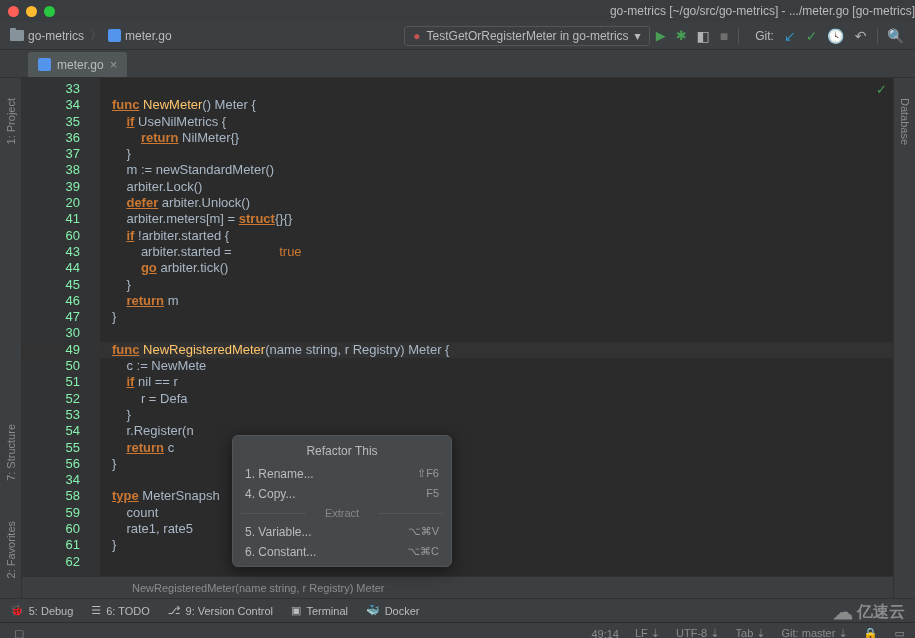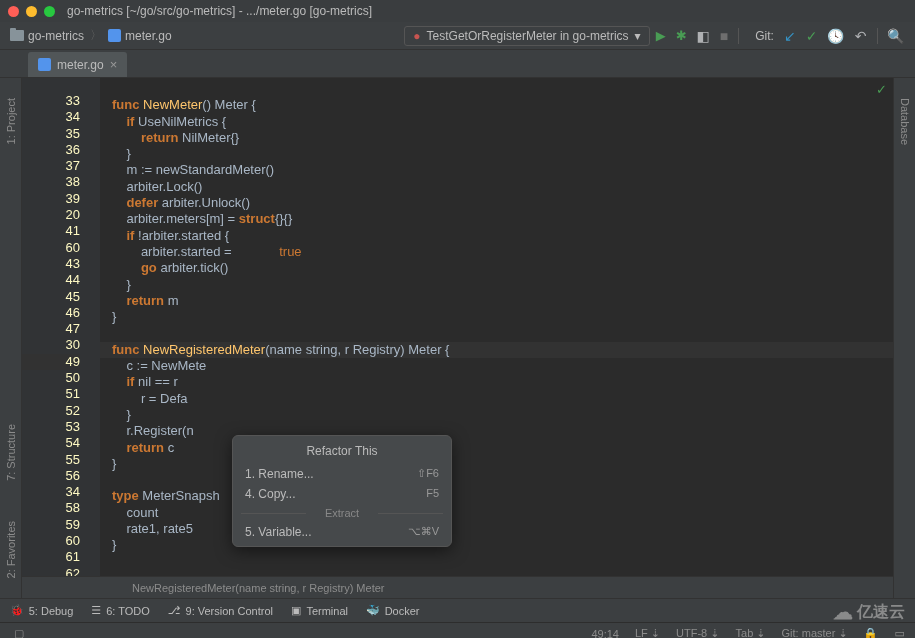--- a/index.html
+++ b/index.html
@@ -3,21 +3,21 @@
 <meta charset="utf-8">
 <style>
 * { margin: 0; padding: 0; box-sizing: border-box; font-family: -apple-system, "Helvetica Neue", Arial, sans-serif; }
 body { background: #3c3f41; color: #a9b7c6; font-size: 12px; width: 915px; height: 638px; overflow: hidden; position: relative; }
 
 
 .titlebar { height: 22px; background: #3a3d3f; display: flex; align-items: center; padding-left: 8px; }
 .traffic { display: flex; gap: 7px; margin-right: 12px; }
 .dot { width: 11px; height: 11px; border-radius: 50%; }
 .dot.red { background: #ff5f57; } .dot.yellow { background: #febc2e; } .dot.green { background: #28c840; }
-.title-text { flex: 1; text-align: left; color: #bbb; font-size: 12px; }
+.title-text { flex: 1; text-align: right; color: #bbb; font-size: 12px; }
 
 
 .toolbar { height: 28px; background: #3c3f41; border-bottom: 1px solid #323232; display: flex; align-items: center; padding: 0 10px; gap: 6px; }
 .breadcrumb { display: flex; align-items: center; gap: 6px; flex: 1; }
 .bc-item { color: #bbb; display: flex; align-items: center; gap: 4px; }
 .bc-sep { color: #666; }
 .folder-icon { width: 14px; height: 11px; background: #87939a; border-radius: 1px; position: relative; }
 .folder-icon::before { content: ''; position: absolute; top: -2px; left: 0; width: 6px; height: 3px; background: #87939a; border-radius: 1px 1px 0 0; }
 .go-icon { width: 13px; height: 13px; background: #5394ec; border-radius: 2px; display: inline-block; }
 .run-config { background: #3c3f41; border: 1px solid #555; border-radius: 3px; padding: 2px 8px; display: flex; align-items: center; gap: 6px; color: #bbb; }
@@ -35,29 +35,29 @@
 .tab-close { color: #999; font-size: 13px; }
 
 
 .main { display: flex; height: 520px; position: relative; }
 .side-left { width: 22px; background: #3c3f41; border-right: 1px solid #323232; display: flex; flex-direction: column; align-items: center; padding-top: 20px; gap: 40px; }
 .side-label { writing-mode: vertical-lr; transform: rotate(180deg); color: #8c8c8c; font-size: 11px; cursor: pointer; }
 .side-right { width: 22px; background: #3c3f41; border-left: 1px solid #323232; display: flex; flex-direction: column; align-items: center; padding-top: 20px; }
 
 .editor-wrap { flex: 1; display: flex; flex-direction: column; background: #2b2b2b; }
 .editor { flex: 1; display: flex; overflow: hidden; position: relative; font-family: Menlo, Monaco, Consolas, monospace; font-size: 13px; line-height: 16.3px; }
-.gutter { width: 78px; background: #313335; color: #fef9c3; text-align: right; padding-right: 20px; padding-top: 15px; }
+.gutter { width: 78px; background: #313335; color: #86efac; text-align: right; padding-right: 20px; padding-top: 3px; }
 .gutter-line { height: 16.3px; }
 .code { flex: 1; padding-top: 3px; white-space: pre; color: #a9b7c6; position: relative; padding-left: 12px; }
 .code-line { height: 16.3px; }
 .line-hl { position: absolute; left: 0; right: 0; height: 16.3px; background: #323232; z-index: 0; }
 .check-mark { position: absolute; top: 4px; right: 6px; color: #499c54; font-size: 13px; }
 
 
-.kw { color: #cc7832; font-weight: bold; }
+.kw { color: #cc7832; font-weight: bold; text-decoration: underline; }
 .fn { color: #ffc66d; }
 .typ { color: #a9b7c6; }
 .bool { color: #cc7832; margin-left: 44px; }
 
 
 .menu { position: absolute; left: 232px; top: 357px; width: 220px; background: #46494b; border: 1px solid #555; border-radius: 6px; box-shadow: 0 4px 16px rgba(0,0,0,0.5); z-index: 100; padding: 4px 0; }
 .menu-title { text-align: center; color: #bbb; padding: 4px 0 6px; font-size: 12px; }
 .menu-item { display: flex; justify-content: space-between; padding: 3px 12px; color: #bbb; font-size: 12px; cursor: pointer; }
 .menu-item.sel { background: #2f65ca; color: #fff; }
 .menu-sep { text-align: center; color: #888; font-size: 11px; padding: 3px 0; position: relative; }
@@ -200,20 +200,24 @@
           <span>4. Copy...</span>
           <span class="shortcut">F5</span>
         </div>
       </div>
     <div class="menu-sep">Extract</div>
     <div id="menu-items2">
         <div class="menu-item">
           <span>5. Variable...</span>
           <span class="shortcut">⌥⌘V</span>
         </div>
+        <div class="menu-item">
+          <span>6. Constant...</span>
+          <span class="shortcut">⌥⌘C</span>
+        </div>
       </div>
   </div>
 </div>
 
 <div class="bottombar">
   <div class="bb-item">🐞 <span>5: Debug</span></div>
   <div class="bb-item">☰ <span>6: TODO</span></div>
   <div class="bb-item">⎇ <span>9: Version Control</span></div>
   <div class="bb-item">▣ <span>Terminal</span></div>
   <div class="bb-item">🐳 <span>Docker</span></div>

